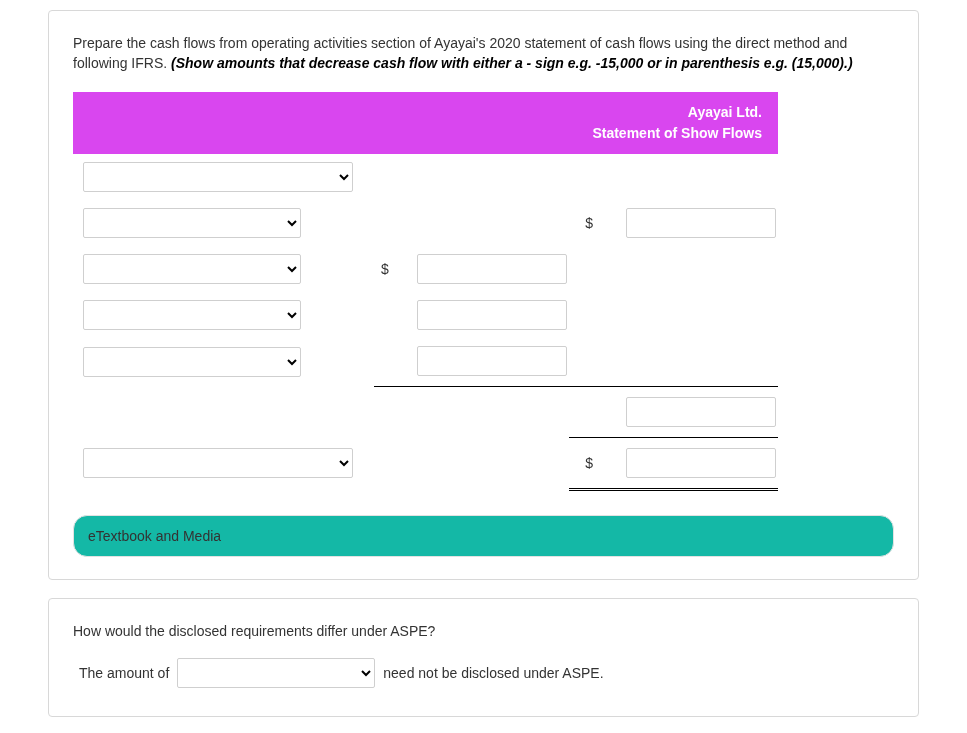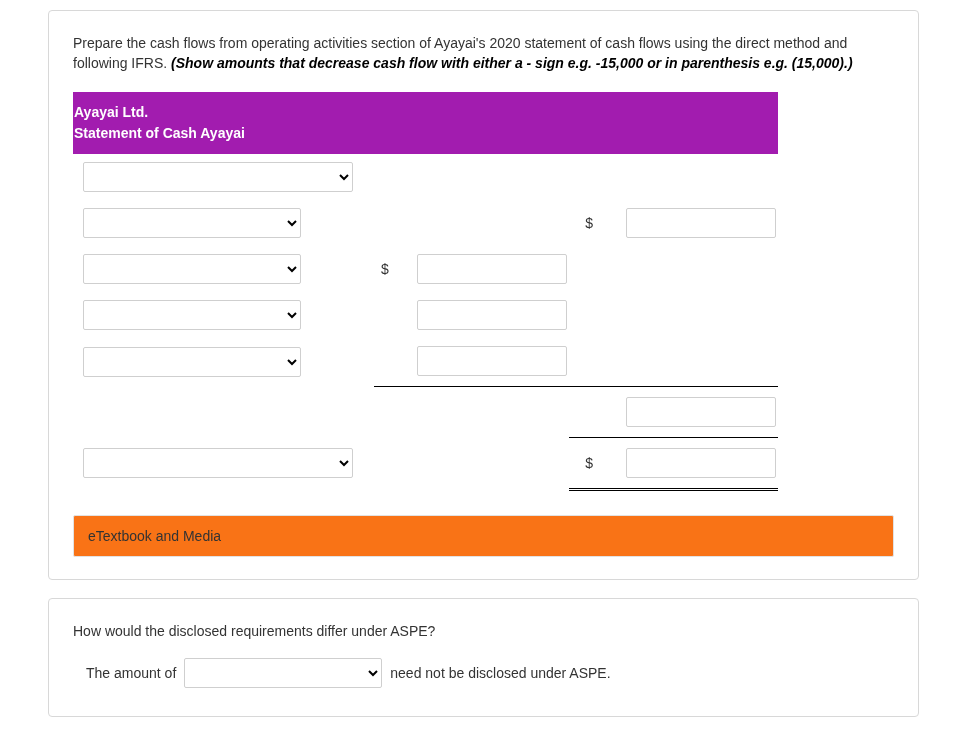--- a/index.html
+++ b/index.html
@@ -26,24 +26,24 @@
   .instruction {
     line-height: 1.45;
     margin-bottom: 18px;
   }
   .red-italic {
     color: #000000;
     font-style: italic;
     font-weight: 600;
   }
   .blue-header {
-    background: #a21caf;
+    background: #d946ef;
     color: #ffffff;
-    text-align: left;
-    padding: 10px 1px;
+    text-align: right;
+    padding: 10px 16px;
     font-weight: 600;
     line-height: 1.5;
   }
   .worksheet {
     width: 705px;
     margin-bottom: 24px;
   }
   table.grid {
     width: 100%;
     border-collapse: collapse;
@@ -103,31 +103,31 @@
     padding-top: 10px !important;
     padding-bottom: 10px !important;
   }
   .underline-double {
     border-top: 1px solid #000000;
     border-bottom: 3px double #000000;
     padding-top: 10px !important;
     padding-bottom: 10px !important;
   }
   .media-bar {
-    background: #f97316;
+    background: #14b8a6;
     border: 1px solid #e2e2e2;
     padding: 12px 14px;
-    border-radius: 2px;
+    border-radius: 14px;
     color: #333333;
   }
   .question2 {
     line-height: 1.5;
   }
   .answer-line {
-    margin: 16px 0 6px 13px;
+    margin: 16px 0 6px 6px;
     display: flex;
     align-items: center;
     gap: 8px;
   }
   .pad-left { padding-left: 10px !important; }
   .amt-wrap { text-align: right; }
   .amt-wrap input { margin-right: 0; }
 </style>
 </head>
 <body>
@@ -136,21 +136,21 @@
 
   <div class="card">
     <div class="instruction">
       <span>Prepare the cash flows from operating activities section of Ayayai's 2020 statement of cash flows using the direct method and following IFRS. </span>
       <span class="red-italic">(Show amounts that decrease cash flow with either a - sign e.g. -15,000 or in parenthesis e.g. (15,000).)</span>
     </div>
 
     <div class="worksheet">
       <div class="blue-header">
         <div>Ayayai Ltd.</div>
-        <div>Statement of Cash Ayayai</div>
+        <div>Statement of Show Flows</div>
       </div>
 
       <table class="grid">
         <colgroup>
           <col class="col-desc">
           <col class="col-sym1">
           <col class="col-amt1">
           <col class="col-sym2">
           <col class="col-amt2">
         </colgroup>

